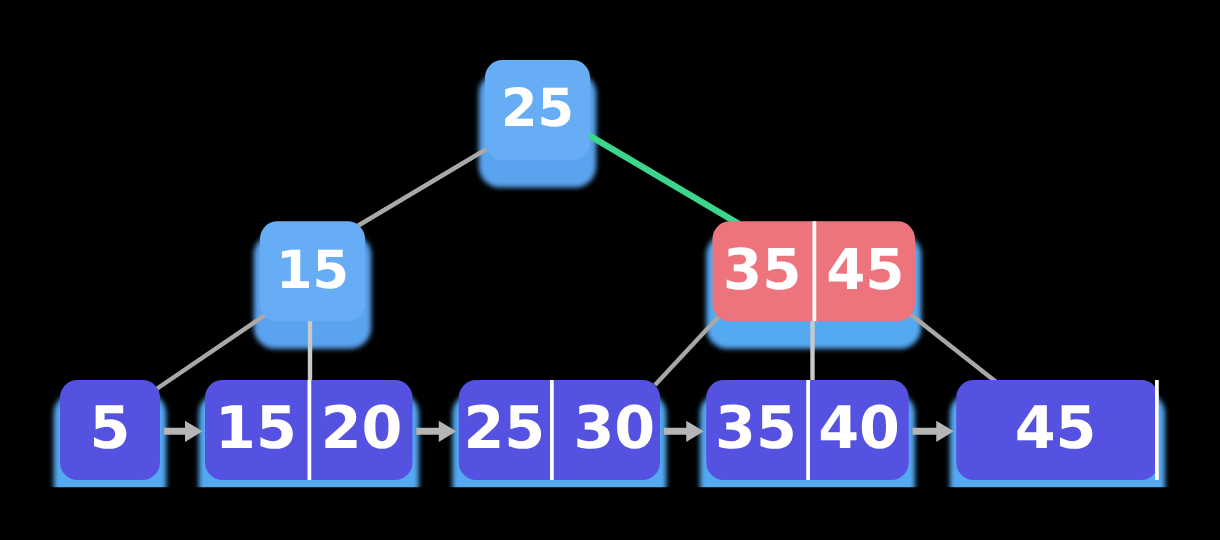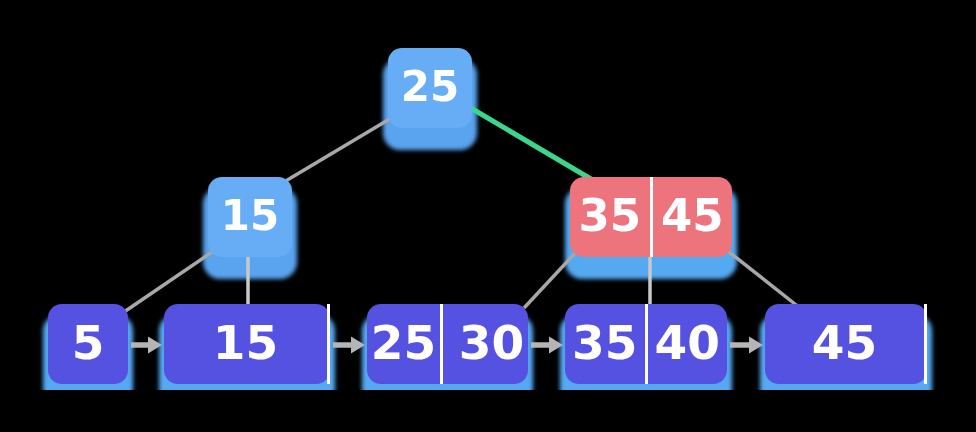--- a/index.html
+++ b/index.html
@@ -107,20 +107,21 @@
         <span class="key" style="color: rgb(255, 255, 255);">35</span>
         <span class="divider" style="background: rgb(255, 255, 255);"></span>
         <span class="key" style="color: rgb(255, 255, 255);">45</span>
       </div>
       <div class="node leaf" style="left: 48px; top: 304px; width: 80px; height: 80px; background: rgb(85, 81, 225);">
         <span class="key" style="color: rgb(255, 255, 255);">5</span>
       </div>
       <div class="node leaf" style="left: 164px; top: 304px; width: 166px; height: 80px; background: rgb(85, 81, 225);">
         <span class="key" style="color: rgb(255, 255, 255);">15</span>
         <span class="divider" style="background: rgb(255, 255, 255);"></span>
+        <span class="key" style="color: rgb(255, 255, 255);">20</span>
       </div>
       <div class="node leaf" style="left: 367px; top: 304px; width: 161px; height: 80px; background: rgb(85, 81, 225);">
         <span class="key" style="color: rgb(255, 255, 255);">25</span>
         <span class="divider" style="background: rgb(255, 255, 255);"></span>
         <span class="key" style="color: rgb(255, 255, 255); padding-left: 12px;">30</span>
       </div>
       <div class="node leaf" style="left: 565px; top: 304px; width: 162px; height: 80px; background: rgb(85, 81, 225);">
         <span class="key" style="color: rgb(255, 255, 255);">35</span>
         <span class="divider" style="background: rgb(255, 255, 255);"></span>
         <span class="key" style="color: rgb(255, 255, 255);">40</span>

